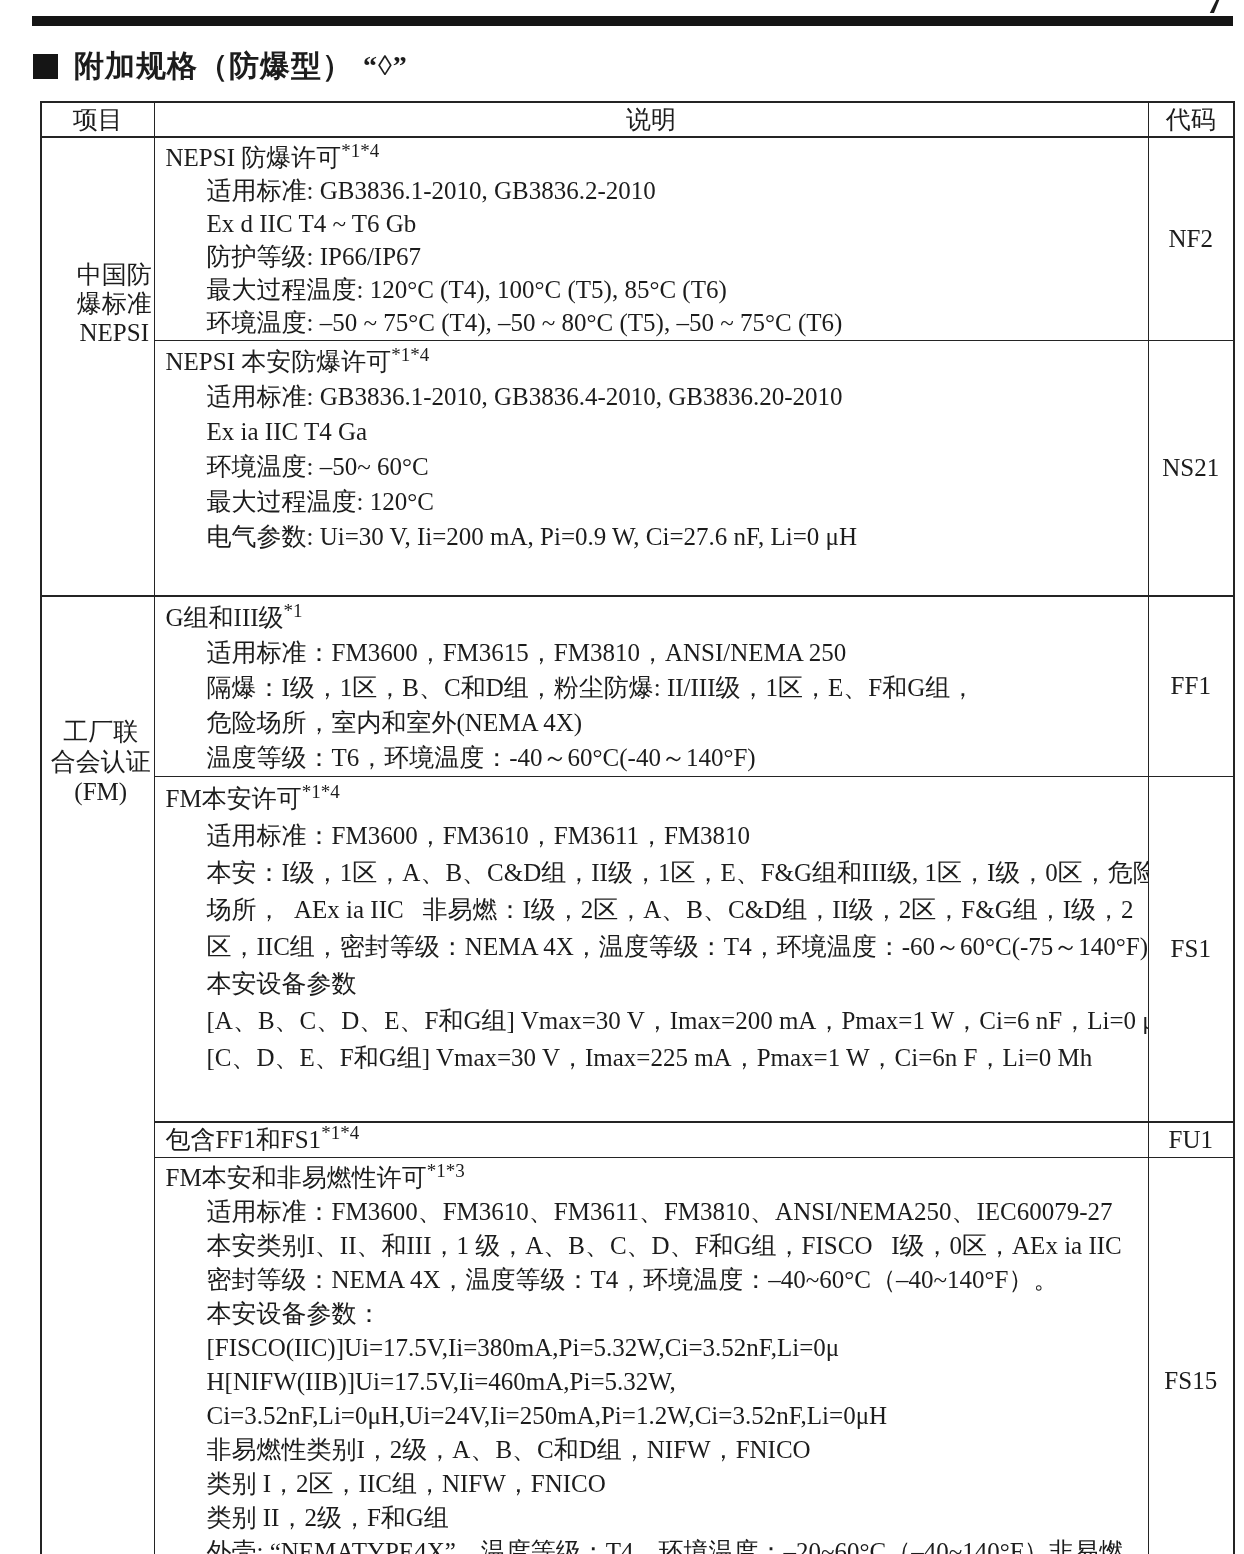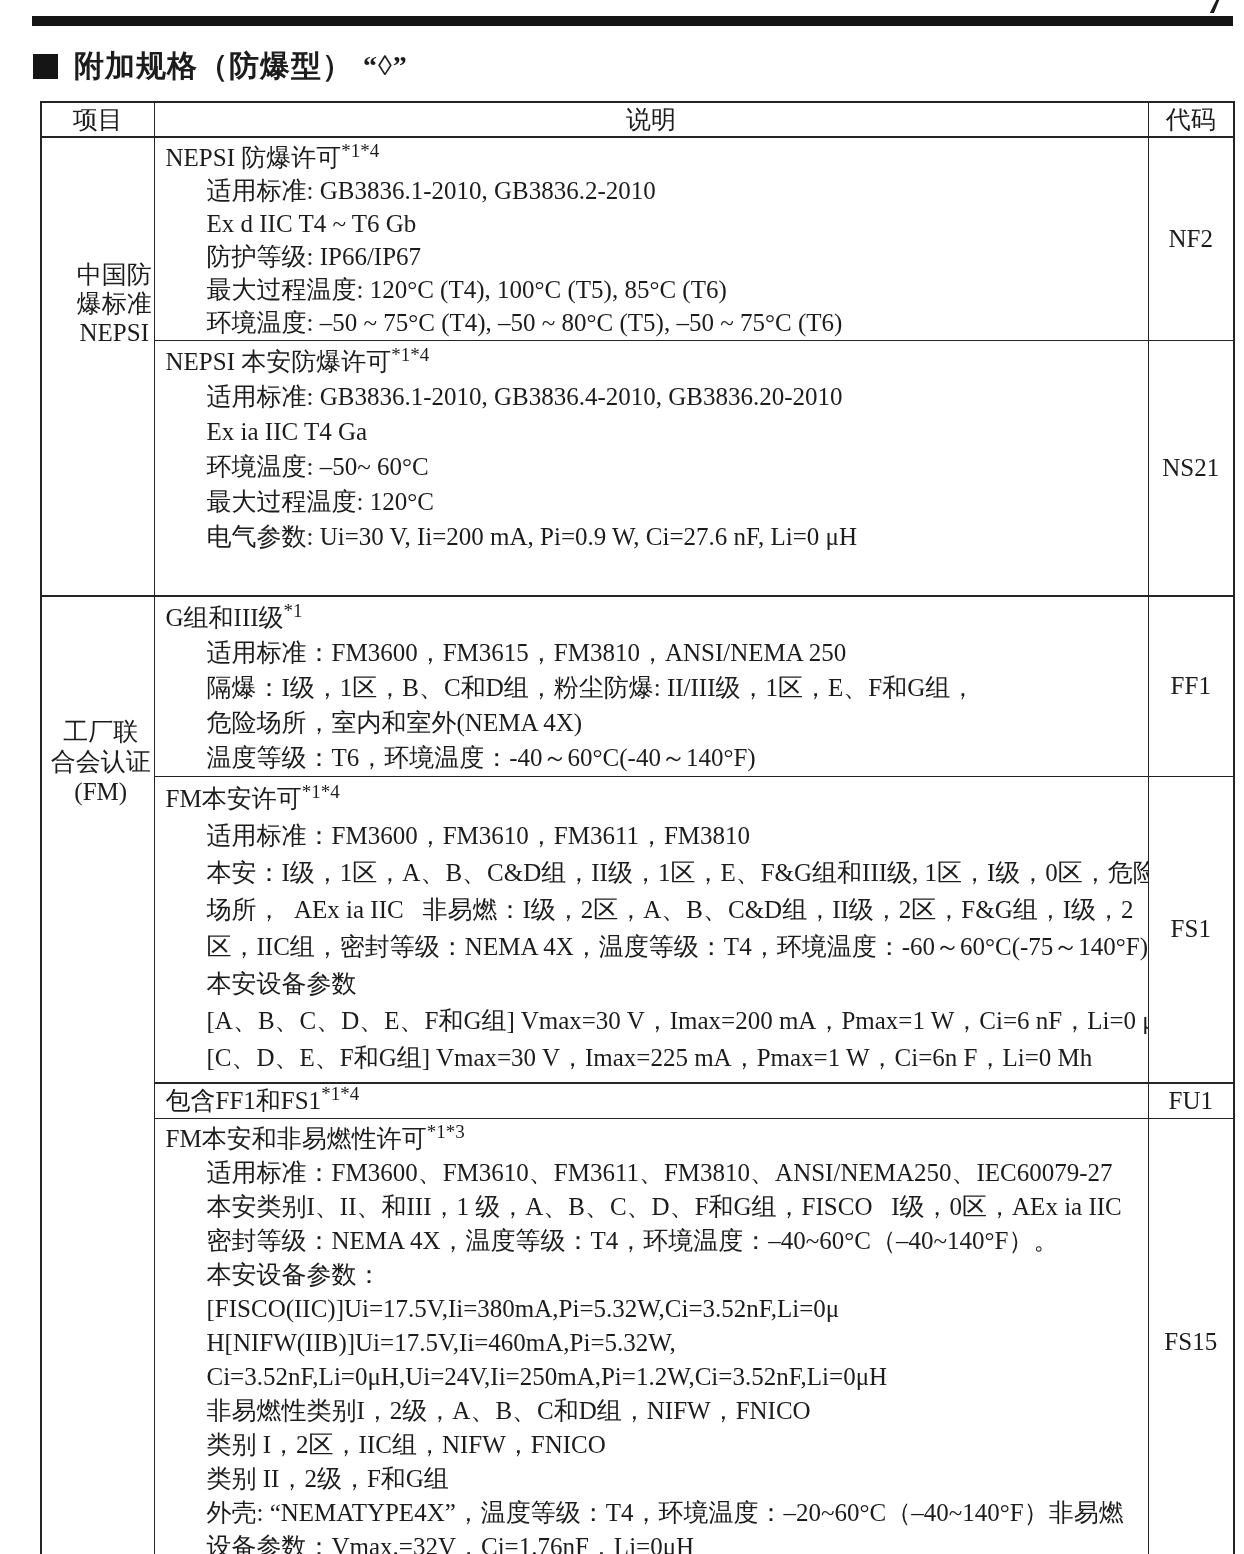--- a/index.html
+++ b/index.html
@@ -35,21 +35,21 @@
   }
   .spec th,.spec td{border:1.5px solid #242424;padding:0;}
   .spec th{
     font-weight:normal;font-size:25px;text-align:center;vertical-align:middle;
     border-bottom:2px solid #242424;
   }
   tr.h-header{height:30px;}
   tr.h-nf2{height:203px;}
   tr.h-ns21{height:256px;}
   tr.h-ff1{height:180px;}
-  tr.h-fs1{height:307px;}
+  tr.h-fs1{height:346px;}
   tr.h-fu1{height:35px;}
   tr.h-fs15{height:448px;}
   tr.gsep td{border-top:2.5px solid #242424;}
   tr.tsep td{border-top:2.2px solid #242424;}
 
   td.item{vertical-align:top;font-size:25px;}
   .item-box div{white-space:pre;text-align:center;}
   .g-nepsi{padding:122px 0 0 33px;line-height:29px;}
   .g-fm{padding:120px 0 0 6px;line-height:30px;}
 

